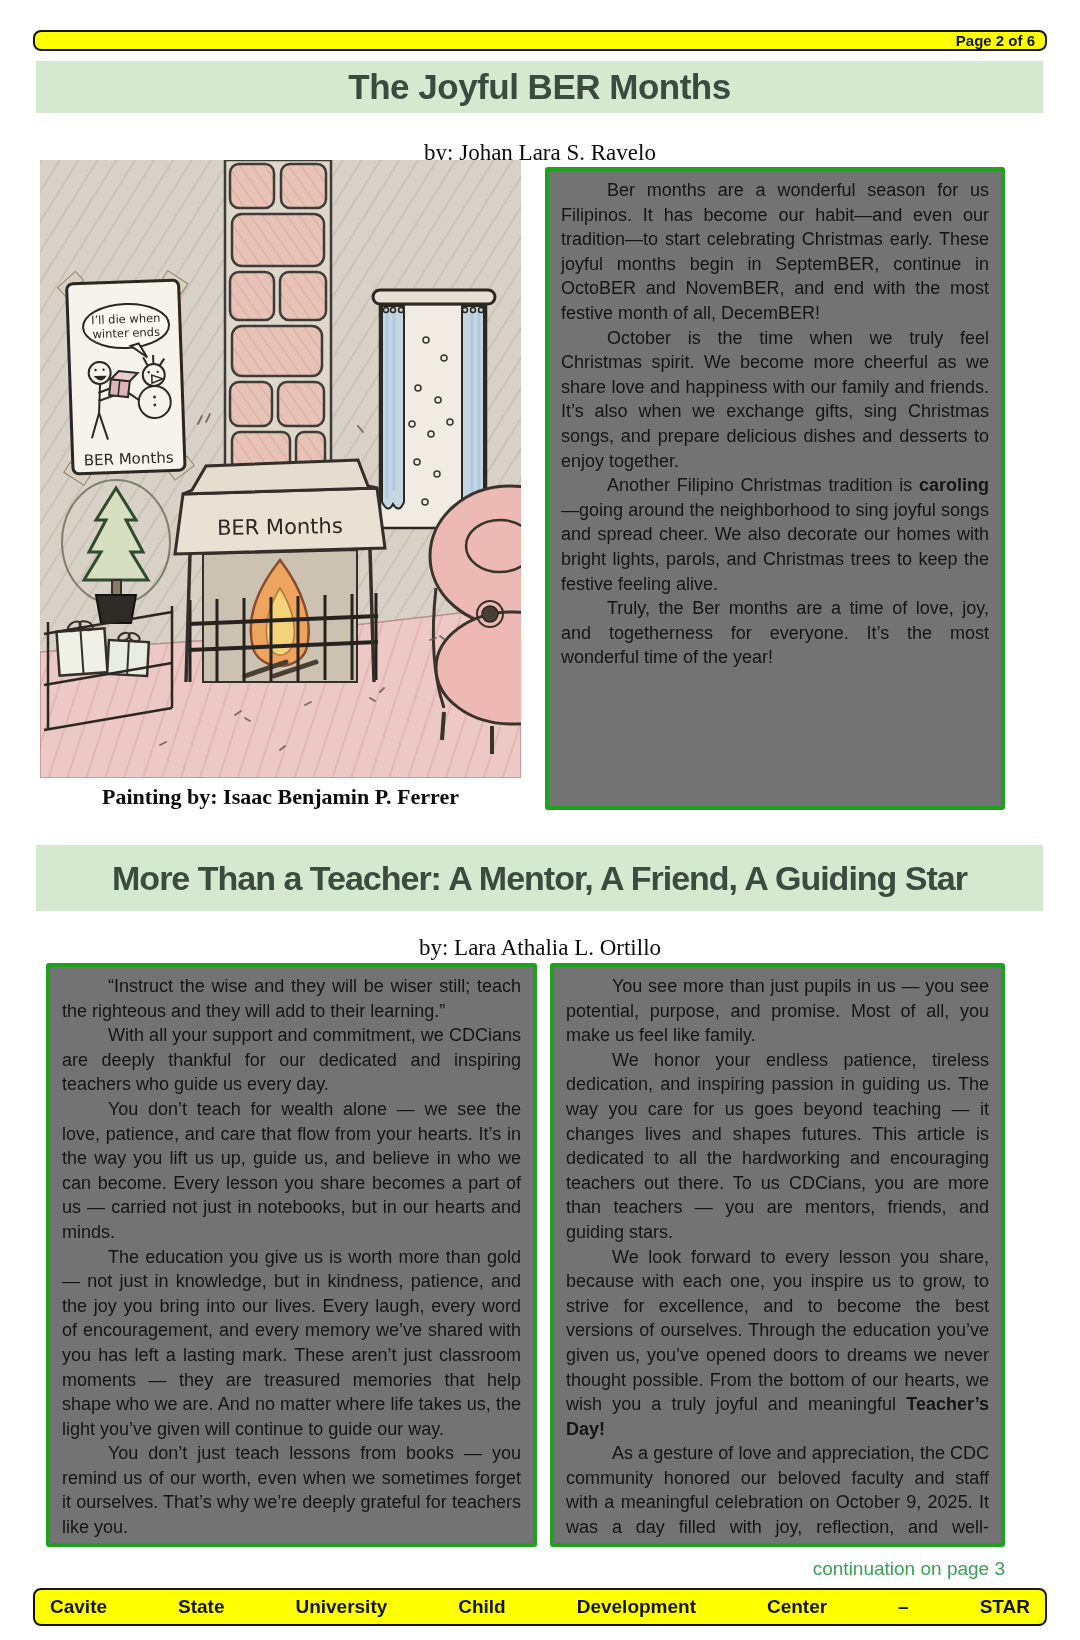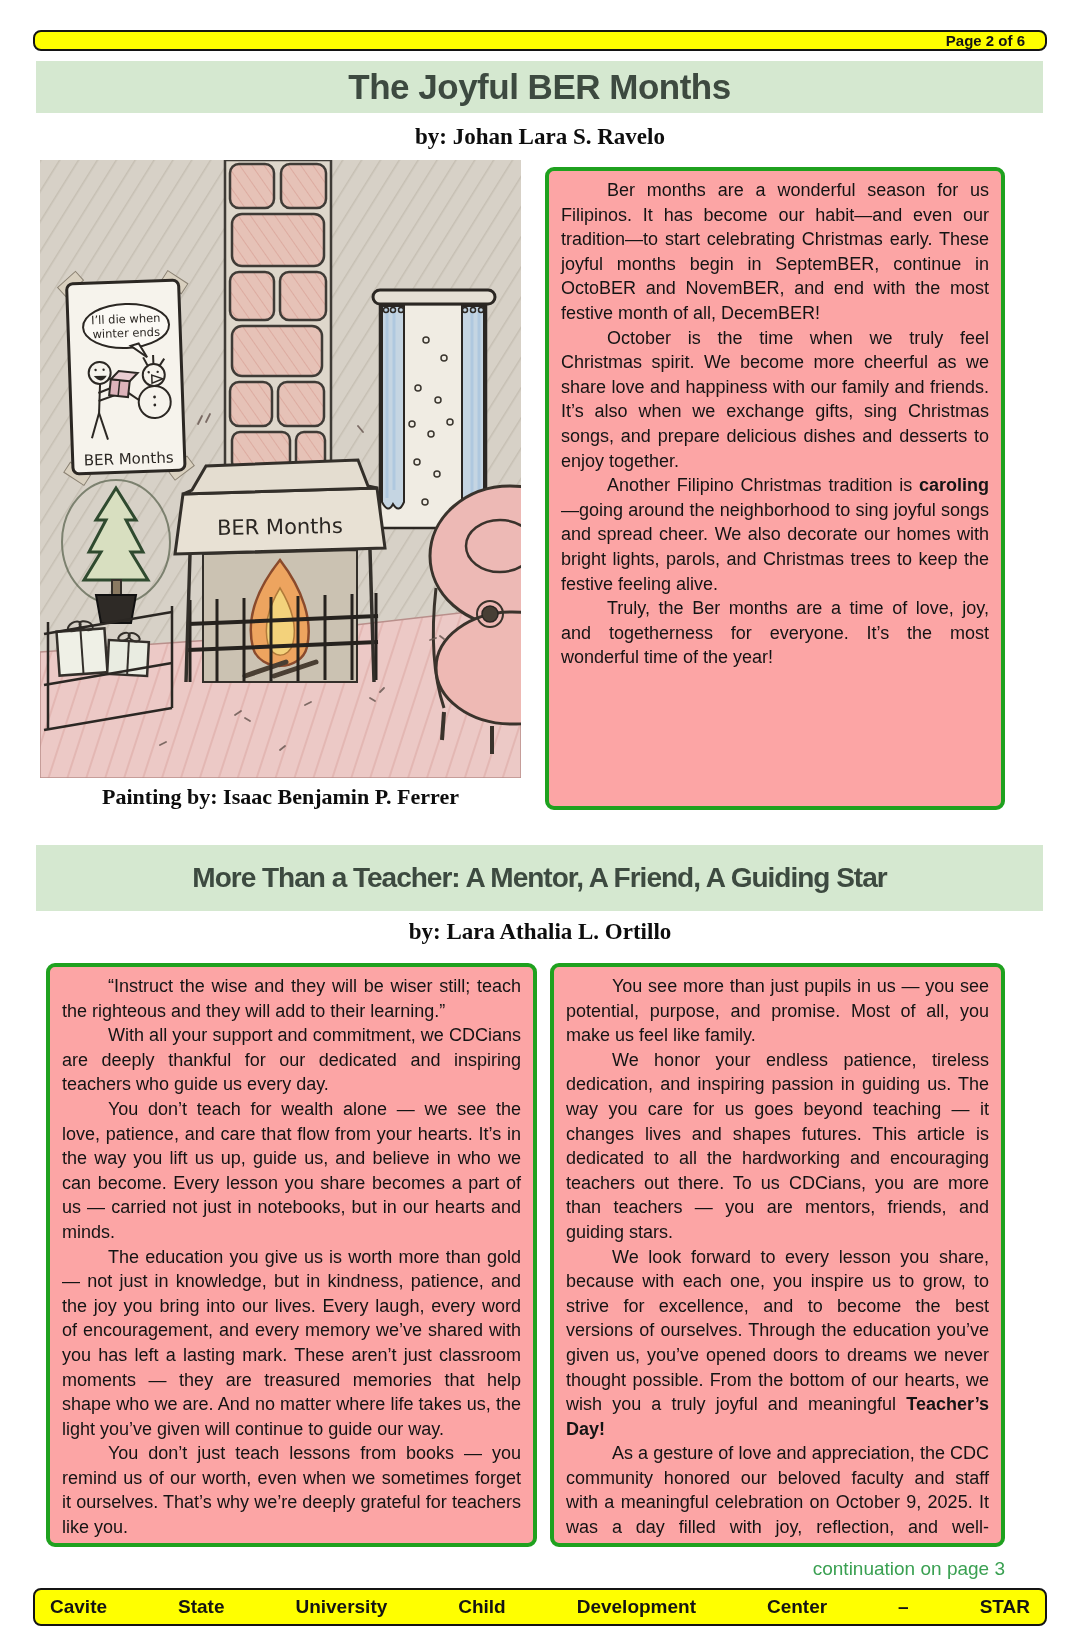--- a/index.html
+++ b/index.html
@@ -8,51 +8,51 @@
     font-family:"Liberation Sans", sans-serif;color:#111;overflow:hidden;
   }
   .abs{position:absolute;box-sizing:border-box;}
 
   
   .yellow-bar{
     background:var(--bar-yellow,#ffff00);
     border:2.5px solid #141414;border-radius:8px;
     display:flex;align-items:center;
   }
-  #top-bar{left:33px;top:30px;width:1014px;height:21px;justify-content:flex-end;padding:0 20px;}
+  #top-bar{left:33px;top:30px;width:1014px;height:21px;justify-content:flex-end;padding:0 10px;}
   #top-bar .badge{font-size:15px;font-weight:bold;color:#141414;}
   #footer-bar{left:33px;top:1588px;width:1014px;height:28px;justify-content:space-between;padding:17px 15px;}
   #footer-bar span{font-size:19px;font-weight:bold;color:#141414;}
 
   
   .band{
     background:var(--band-green,#d5e8d0);
     display:flex;align-items:center;justify-content:center;
     color:#3d4a40;font-weight:bold;
   }
   #band1{left:36px;top:61px;width:1007px;height:52px;font-size:35px;letter-spacing:-0.5px;}
-  #band2{left:36px;top:845px;width:1007px;height:66px;font-size:28px;letter-spacing:-1px;}
+  #band2{left:36px;top:845px;width:1007px;height:66px;font-size:34px;letter-spacing:-1px;}
 
   .byline{
     left:0;width:1080px;text-align:center;
-    font-family:"Liberation Serif", serif;font-weight:bold;font-size:23px;color:#0d0d0d;
+    font-family:"Liberation Serif", serif;font-weight:normal;font-size:23px;color:#0d0d0d;margin-top:16px;
   }
   #byline1{top:124px;}
   #byline2{top:919px;}
 
   #caption{
     left:40px;top:784px;width:481px;text-align:center;
     font-family:"Liberation Serif", serif;font-weight:bold;font-size:22px;color:#0d0d0d;
   }
 
   
   .greenbox{
-    background:#fca5a5;
+    background:#737373;
     border:4px solid var(--accent-green-border,#1fa11f);
-    border-radius:9px;
+    border-radius:3px;
     padding:7px 12px;
     font-size:18px;line-height:24.6px;color:#141414;
     overflow:hidden;
   }
   #article1-box{left:545px;top:167px;width:460px;height:643px;}
   #col-left{left:46px;top:963px;width:491px;height:584px;}
   #col-right{left:550px;top:963px;width:455px;height:584px;}
 
   .para{margin:0;text-align:justify;text-indent:46px;}
   .para.align-right{text-align:right;text-indent:0;}

